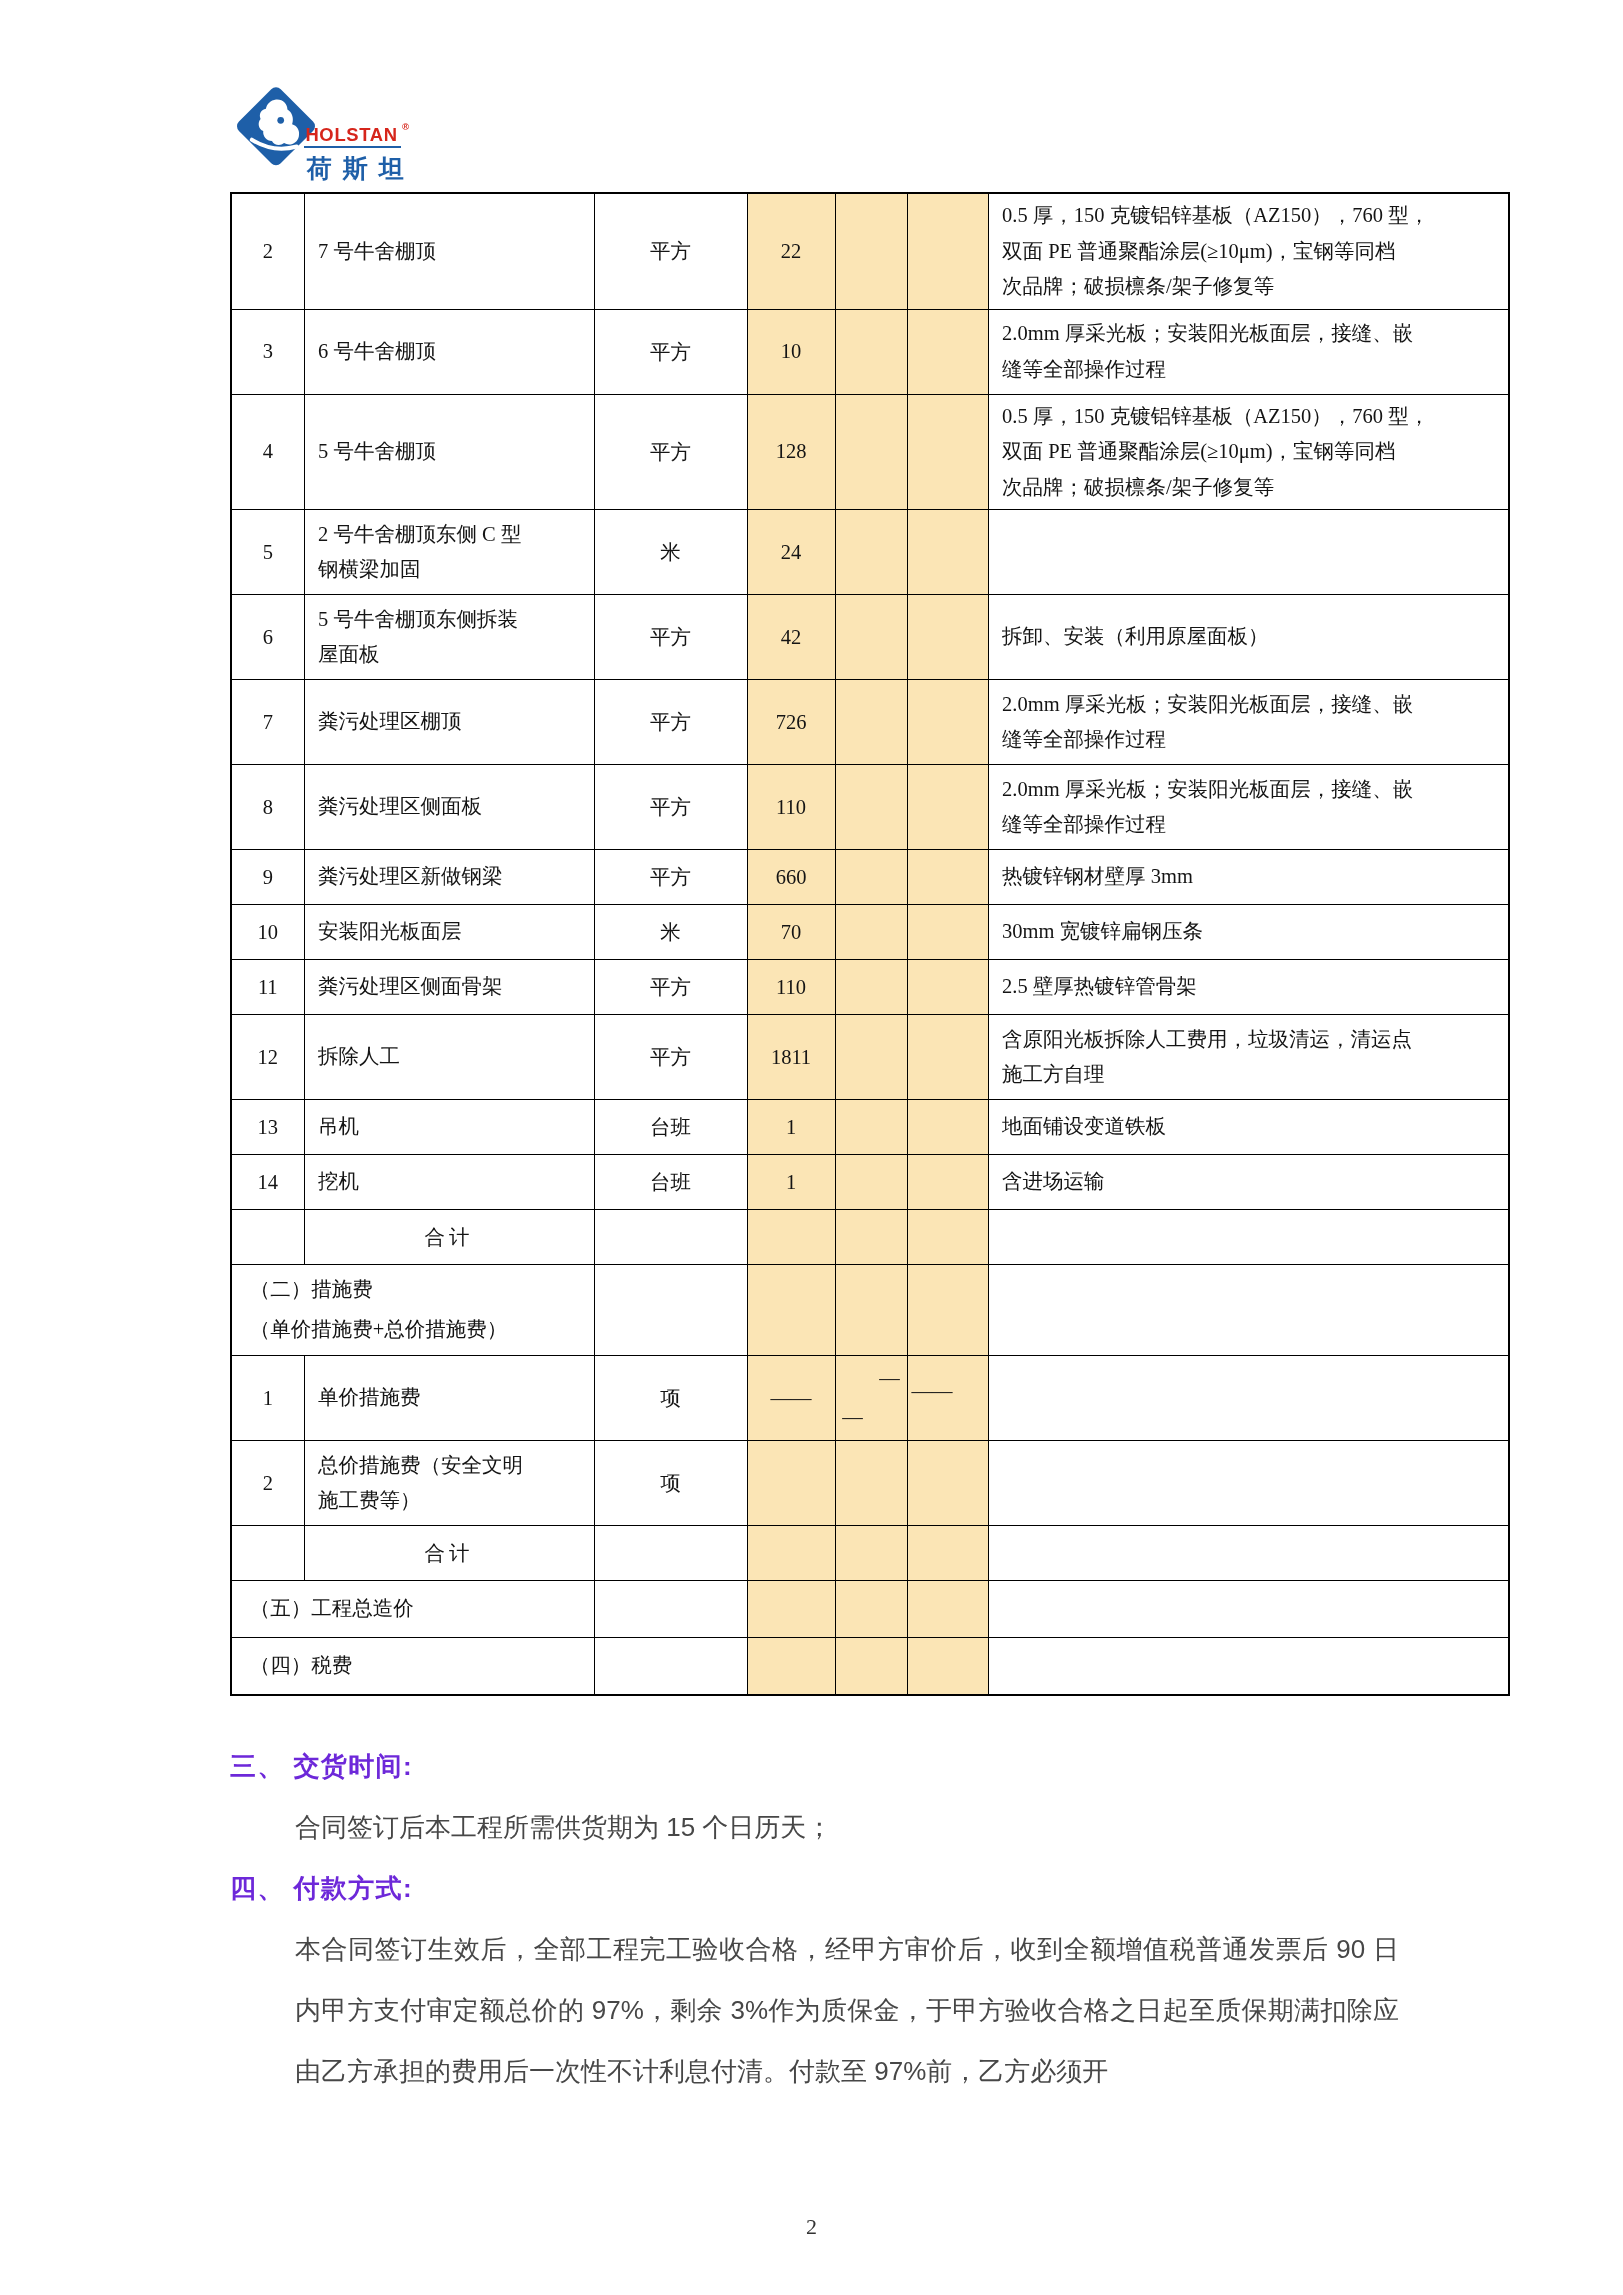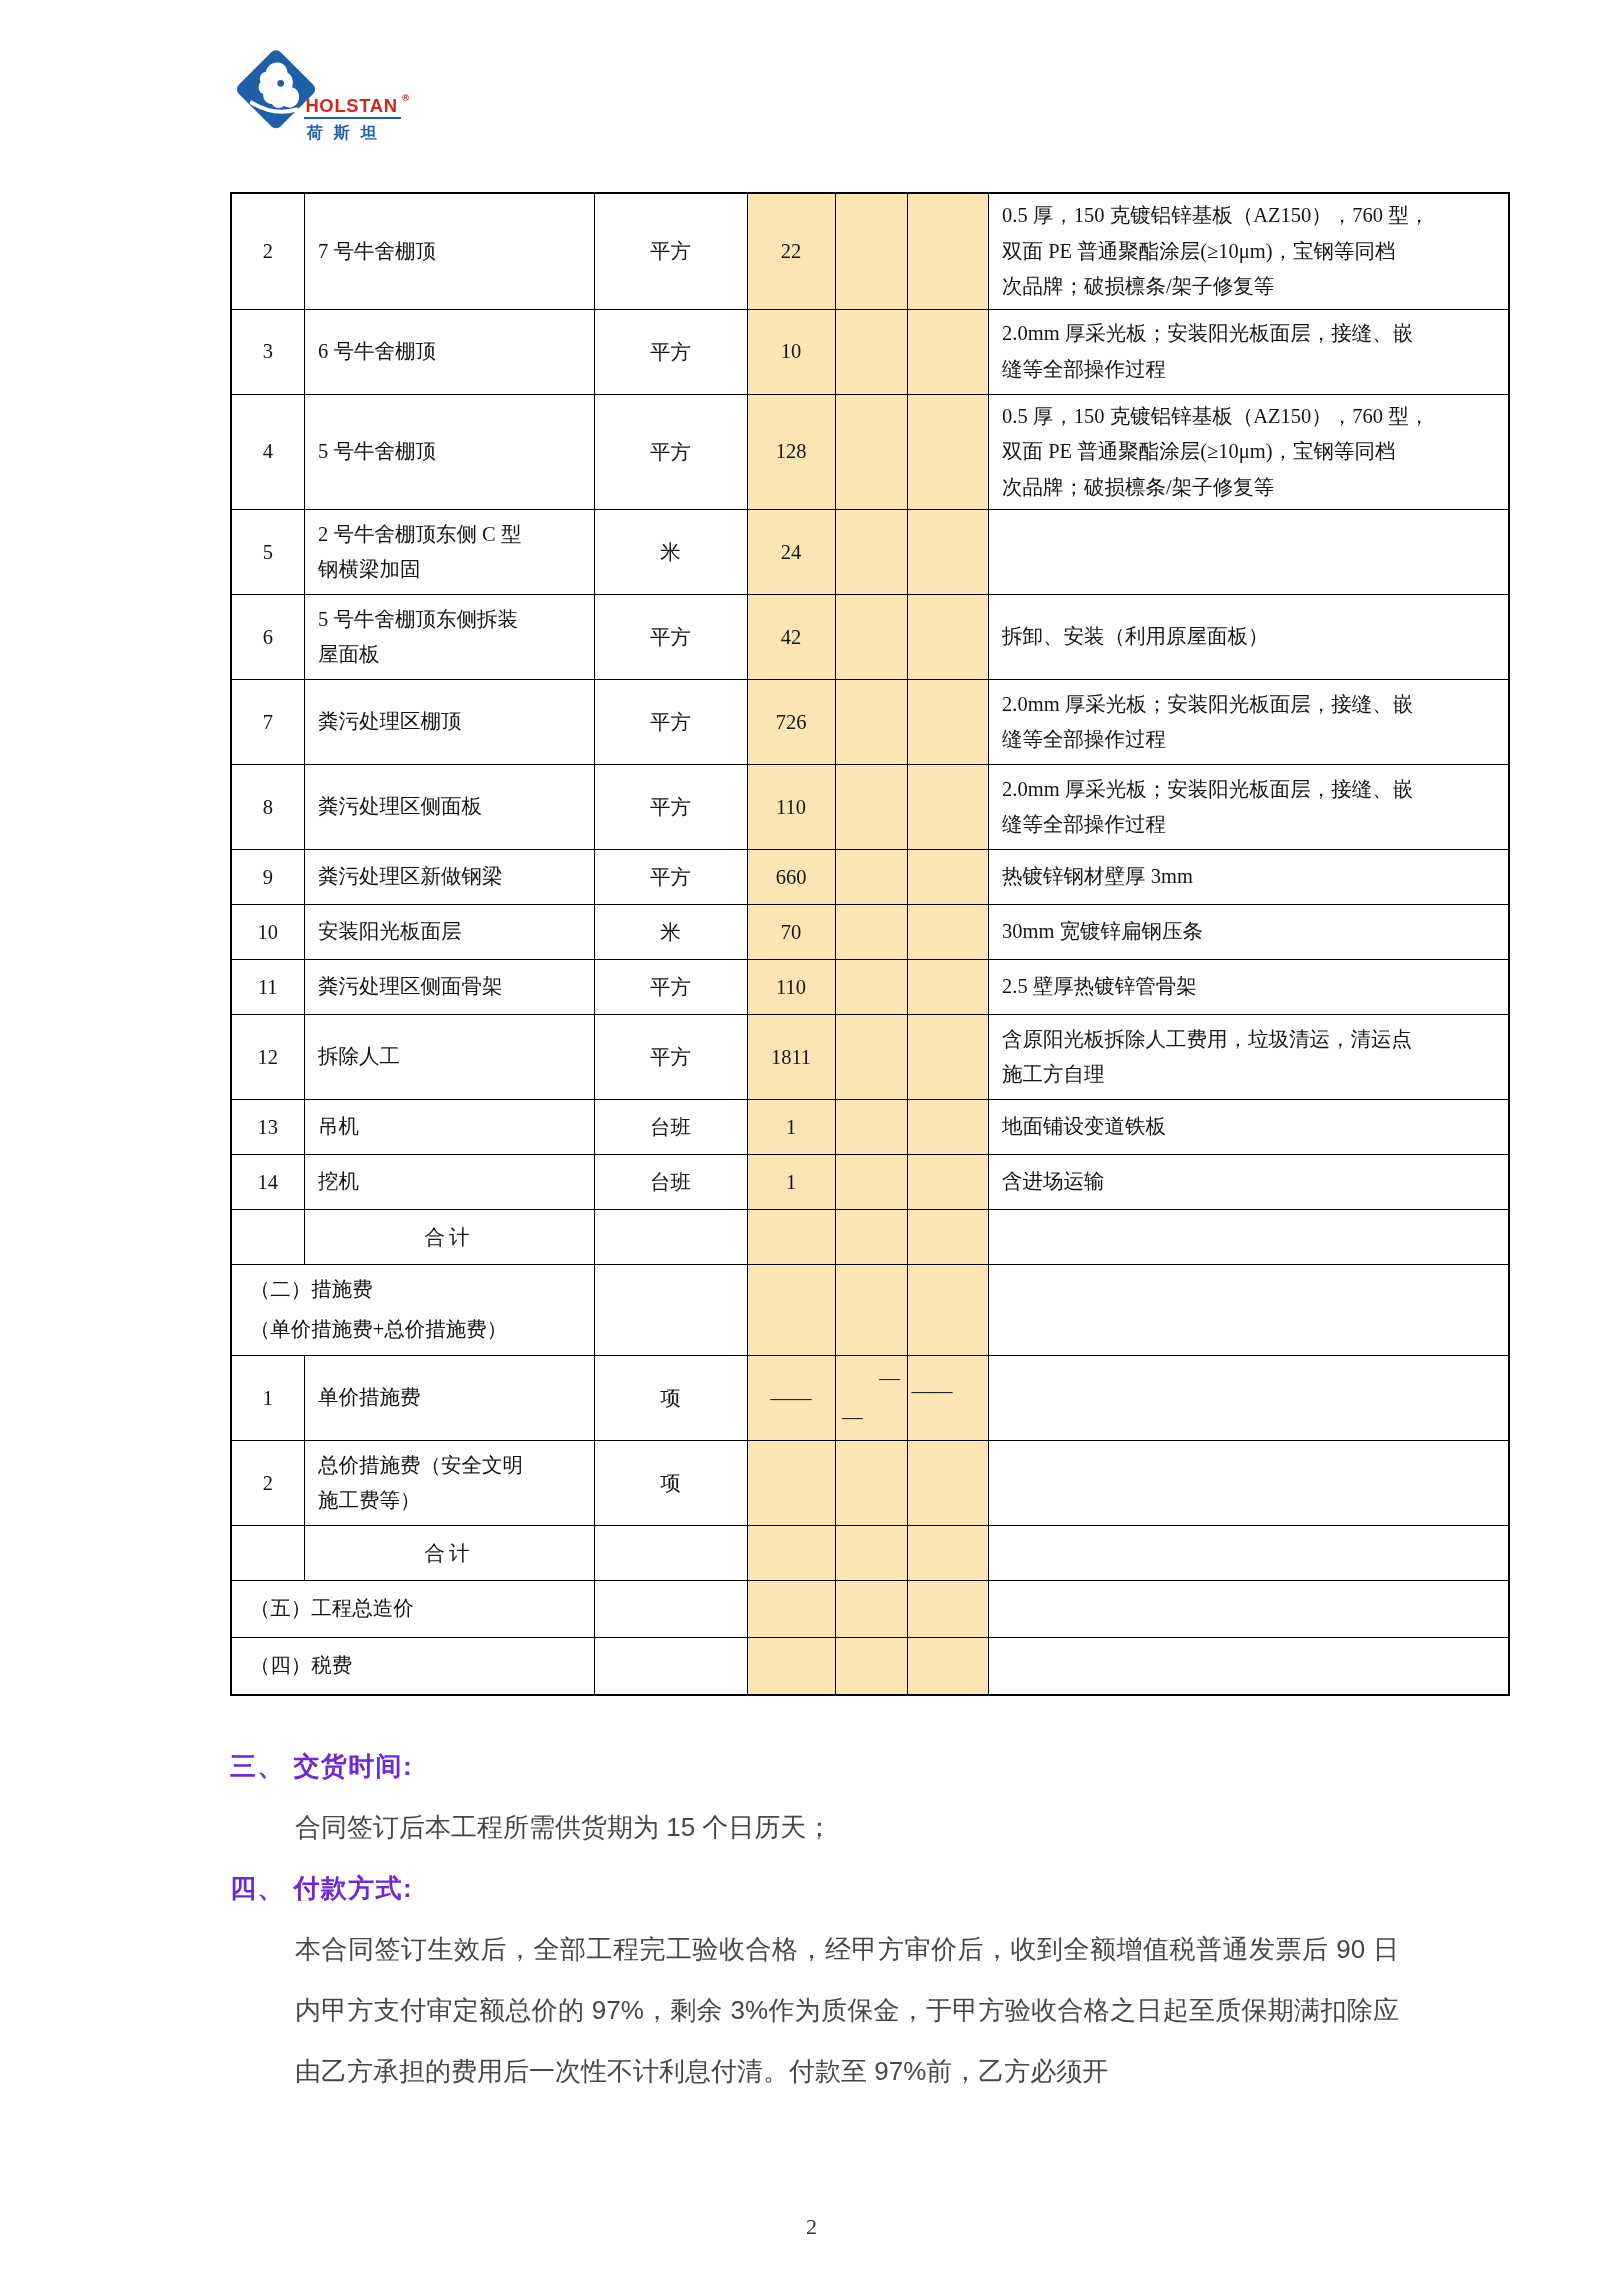--- a/index.html
+++ b/index.html
@@ -1,26 +1,26 @@
 <!DOCTYPE html>
 <html style="font-size:11px"><head>
 <meta charset="utf-8">
 <style>
   html,body{margin:0;padding:0;background:#e8e8e8;}
   .page{position:relative;width:1623px;height:2295px;background:#ffffff;margin:0 auto;overflow:hidden;
         font-family:"Liberation Serif","DejaVu Serif",serif;}
 
   
-  .logo{position:absolute;left:229px;top:45px;display:flex;align-items:flex-start;}
+  .logo{position:absolute;left:229px;top:74px;display:flex;align-items:center;}
   .logo-mark{width:94px;height:94px;flex:0 0 auto;}
   .logo-text{margin-left:-19px;margin-top:52px;font-family:"Liberation Sans","DejaVu Sans",sans-serif;}
   .logo-en{display:inline-block;color:#d6251b;font-weight:bold;font-size:18.4px;letter-spacing:0.7px;
            border-bottom:2px solid #1e5fa8;padding:0 2.7px 2px 1.4px;line-height:1;}
   .reg{font-size:9.5px;font-weight:bold;color:#d6251b;vertical-align:top;position:relative;top:-5.5px;margin-left:1.4px;}
-  .logo-cn{color:#1e5fa8;font-size:16px;font-weight:bold;letter-spacing:11px;margin-top:3.4px;padding-left:2.7px;white-space:nowrap;}
+  .logo-cn{color:#1e5fa8;font-size:25px;font-weight:bold;letter-spacing:11px;margin-top:3.4px;padding-left:2.7px;white-space:nowrap;}
 
   
   table.boq{position:absolute;left:230px;top:192px;width:1278px;border-collapse:collapse;table-layout:fixed;
             border:2.7px solid #000;}
   table.boq td{border:1.4px solid #000;font-size:20.5px;color:#141414;vertical-align:middle;
                font-family:"Liberation Serif","DejaVu Serif",serif;overflow:hidden;}
   td.y{background:#fbe5b5;}
   td.c-center{text-align:center;}
   td.c-name{text-align:left;padding:4.1px 9.5px 4.1px 13.6px;white-space:pre-line;line-height:1.72;}
   td.c-remark{text-align:left;padding:4.1px 33px 4.1px 13.6px;white-space:pre-line;line-height:1.73;}

